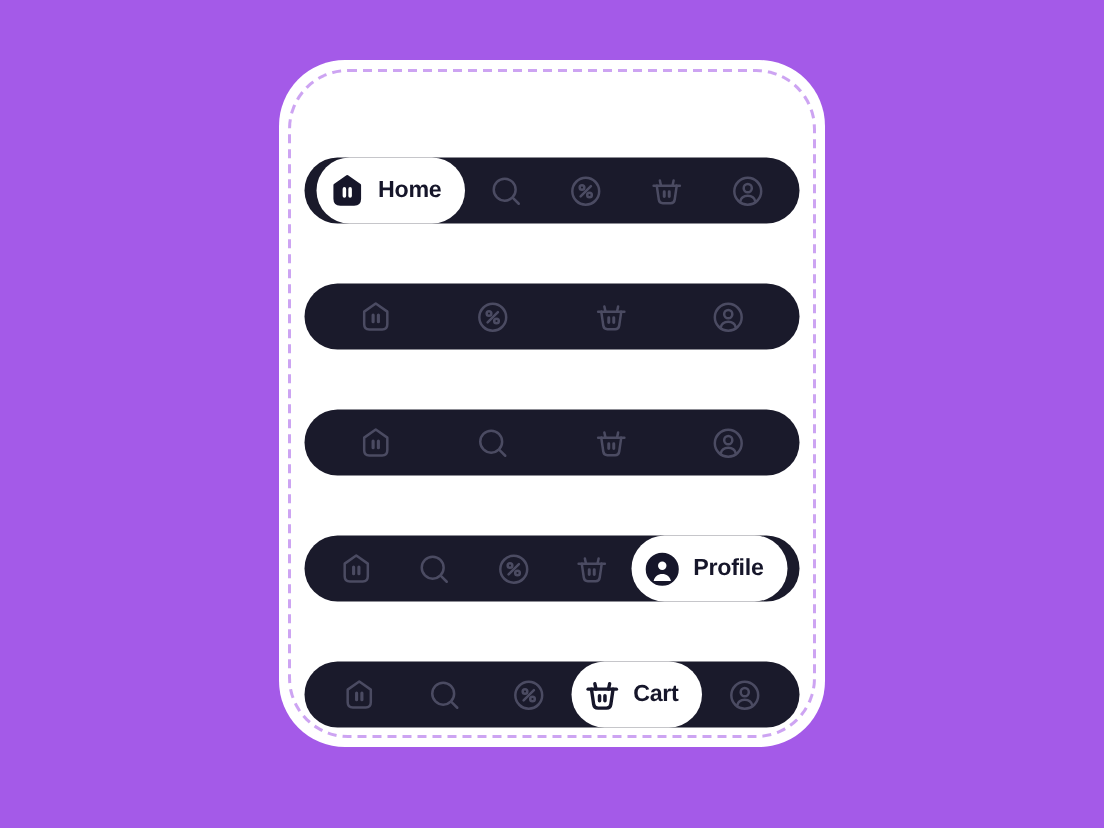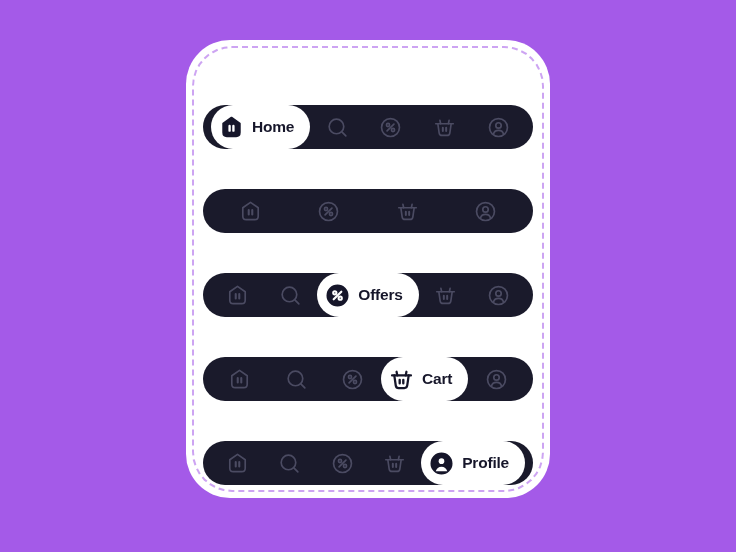--- a/index.html
+++ b/index.html
@@ -201,49 +201,86 @@
           </span>
         </div>
         <div class="nav-item">
           <span>
             <svg class="ico inactive" width="25" height="25" viewBox="0 0 24 24" fill="none" stroke-width="1.6" stroke-linecap="round" stroke-linejoin="round">
               <circle cx="11" cy="11" r="7"></circle>
               <path d="M16.4 16.4 20 20"></path>
             </svg>
           </span>
         </div>
-        <div class="nav-item active">
-          <span>
-            <svg class="ico activeglyph" width="27" height="27" viewBox="0 0 24 24" fill="none" stroke-width="1.6" stroke-linecap="round" stroke-linejoin="round">
-              <circle cx="12" cy="12" r="9" fill="#16162a" stroke="#16162a"></circle>
-              <circle cx="9.6" cy="9.6" r="1.45" fill="none" stroke="#ffffff" stroke-width="1.8"></circle>
-              <circle cx="14.4" cy="14.4" r="1.45" fill="none" stroke="#ffffff" stroke-width="1.8"></circle>
-              <path d="M15.4 8.6 8.6 15.4" stroke="#ffffff" stroke-width="1.9"></path>
-            </svg>
-          </span>
-          <span class="label">Offers</span>
-        </div>
         <div class="nav-item">
           <span>
             <svg class="ico inactive" width="25" height="25" viewBox="0 0 24 24" fill="none" stroke-width="1.6" stroke-linecap="round" stroke-linejoin="round">
               <path d="M3.6 8.4h16.8"></path>
               <path d="M5.6 8.4 6.9 17.3c.2 1.5 1.1 2.3 2.6 2.3h5c1.5 0 2.4-.8 2.6-2.3l1.3-8.9"></path>
               <path d="M8.3 8.4 7.6 5.1M15.7 8.4l.7-3.3"></path>
               <path d="M10.4 12.3v3M13.6 12.3v3" stroke-width="1.9"></path>
             </svg>
           </span>
         </div>
         <div class="nav-item">
           <span>
             <svg class="ico inactive" width="25" height="25" viewBox="0 0 24 24" fill="none" stroke-width="1.6" stroke-linecap="round" stroke-linejoin="round">
               <circle cx="12" cy="12" r="8.6"></circle>
               <circle cx="12" cy="10" r="2.6"></circle>
               <path d="M7.2 18.4c.5-2.3 2.4-3.6 4.8-3.6s4.3 1.3 4.8 3.6"></path>
             </svg>
           </span>
+        </div>
+      </div>
+      <div class="navbar">
+        <div class="nav-item">
+          <span>
+            <svg class="ico inactive" width="25" height="25" viewBox="0 0 24 24" fill="none" stroke-width="1.6" stroke-linecap="round" stroke-linejoin="round">
+              <path d="M12 3.2 4.6 8.4v8.1c0 2.2 1.1 3.3 3.3 3.3h8.2c2.2 0 3.3-1.1 3.3-3.3V8.4L12 3.2Z"></path>
+              <path d="M10.3 10.6v4.2M13.7 10.6v4.2" stroke-width="2"></path>
+            </svg>
+          </span>
+        </div>
+        <div class="nav-item">
+          <span>
+            <svg class="ico inactive" width="25" height="25" viewBox="0 0 24 24" fill="none" stroke-width="1.6" stroke-linecap="round" stroke-linejoin="round">
+              <circle cx="11" cy="11" r="7"></circle>
+              <path d="M16.4 16.4 20 20"></path>
+            </svg>
+          </span>
+        </div>
+        <div class="nav-item">
+          <span>
+            <svg class="ico inactive" width="25" height="25" viewBox="0 0 24 24" fill="none" stroke-width="1.6" stroke-linecap="round" stroke-linejoin="round">
+              <circle cx="12" cy="12" r="8.6"></circle>
+              <circle cx="9.6" cy="9.6" r="1.5"></circle>
+              <circle cx="14.4" cy="14.4" r="1.5"></circle>
+              <path d="M15.3 8.7 8.7 15.3"></path>
+            </svg>
+          </span>
+        </div>
+        <div class="nav-item">
+          <span>
+            <svg class="ico inactive" width="25" height="25" viewBox="0 0 24 24" fill="none" stroke-width="1.6" stroke-linecap="round" stroke-linejoin="round">
+              <path d="M3.6 8.4h16.8"></path>
+              <path d="M5.6 8.4 6.9 17.3c.2 1.5 1.1 2.3 2.6 2.3h5c1.5 0 2.4-.8 2.6-2.3l1.3-8.9"></path>
+              <path d="M8.3 8.4 7.6 5.1M15.7 8.4l.7-3.3"></path>
+              <path d="M10.4 12.3v3M13.6 12.3v3" stroke-width="1.9"></path>
+            </svg>
+          </span>
+        </div>
+        <div class="nav-item active">
+          <span>
+            <svg class="ico activeglyph" width="27" height="27" viewBox="0 0 24 24" fill="none" stroke-width="1.6" stroke-linecap="round" stroke-linejoin="round">
+              <circle cx="12" cy="12" r="9" fill="#16162a" stroke="#16162a"></circle>
+              <circle cx="12" cy="9.9" r="2.5" fill="#ffffff" stroke="none"></circle>
+              <path d="M6.9 18.9c.6-2.6 2.6-4.1 5.1-4.1s4.5 1.5 5.1 4.1Z" fill="#ffffff" stroke="none"></path>
+            </svg>
+          </span>
+          <span class="label">Profile</span>
         </div>
       </div>
       <div class="navbar">
         <div class="nav-item">
           <span>
             <svg class="ico inactive" width="25" height="25" viewBox="0 0 24 24" fill="none" stroke-width="1.6" stroke-linecap="round" stroke-linejoin="round">
               <path d="M12 3.2 4.6 8.4v8.1c0 2.2 1.1 3.3 3.3 3.3h8.2c2.2 0 3.3-1.1 3.3-3.3V8.4L12 3.2Z"></path>
               <path d="M10.3 10.6v4.2M13.7 10.6v4.2" stroke-width="2"></path>
             </svg>
           </span>
@@ -280,63 +317,15 @@
         <div class="nav-item">
           <span>
             <svg class="ico inactive" width="25" height="25" viewBox="0 0 24 24" fill="none" stroke-width="1.6" stroke-linecap="round" stroke-linejoin="round">
               <circle cx="12" cy="12" r="8.6"></circle>
               <circle cx="12" cy="10" r="2.6"></circle>
               <path d="M7.2 18.4c.5-2.3 2.4-3.6 4.8-3.6s4.3 1.3 4.8 3.6"></path>
             </svg>
           </span>
         </div>
       </div>
-      <div class="navbar">
-        <div class="nav-item">
-          <span>
-            <svg class="ico inactive" width="25" height="25" viewBox="0 0 24 24" fill="none" stroke-width="1.6" stroke-linecap="round" stroke-linejoin="round">
-              <path d="M12 3.2 4.6 8.4v8.1c0 2.2 1.1 3.3 3.3 3.3h8.2c2.2 0 3.3-1.1 3.3-3.3V8.4L12 3.2Z"></path>
-              <path d="M10.3 10.6v4.2M13.7 10.6v4.2" stroke-width="2"></path>
-            </svg>
-          </span>
-        </div>
-        <div class="nav-item">
-          <span>
-            <svg class="ico inactive" width="25" height="25" viewBox="0 0 24 24" fill="none" stroke-width="1.6" stroke-linecap="round" stroke-linejoin="round">
-              <circle cx="11" cy="11" r="7"></circle>
-              <path d="M16.4 16.4 20 20"></path>
-            </svg>
-          </span>
-        </div>
-        <div class="nav-item">
-          <span>
-            <svg class="ico inactive" width="25" height="25" viewBox="0 0 24 24" fill="none" stroke-width="1.6" stroke-linecap="round" stroke-linejoin="round">
-              <circle cx="12" cy="12" r="8.6"></circle>
-              <circle cx="9.6" cy="9.6" r="1.5"></circle>
-              <circle cx="14.4" cy="14.4" r="1.5"></circle>
-              <path d="M15.3 8.7 8.7 15.3"></path>
-            </svg>
-          </span>
-        </div>
-        <div class="nav-item">
-          <span>
-            <svg class="ico inactive" width="25" height="25" viewBox="0 0 24 24" fill="none" stroke-width="1.6" stroke-linecap="round" stroke-linejoin="round">
-              <path d="M3.6 8.4h16.8"></path>
-              <path d="M5.6 8.4 6.9 17.3c.2 1.5 1.1 2.3 2.6 2.3h5c1.5 0 2.4-.8 2.6-2.3l1.3-8.9"></path>
-              <path d="M8.3 8.4 7.6 5.1M15.7 8.4l.7-3.3"></path>
-              <path d="M10.4 12.3v3M13.6 12.3v3" stroke-width="1.9"></path>
-            </svg>
-          </span>
-        </div>
-        <div class="nav-item active">
-          <span>
-            <svg class="ico activeglyph" width="27" height="27" viewBox="0 0 24 24" fill="none" stroke-width="1.6" stroke-linecap="round" stroke-linejoin="round">
-              <circle cx="12" cy="12" r="9" fill="#16162a" stroke="#16162a"></circle>
-              <circle cx="12" cy="9.9" r="2.5" fill="#ffffff" stroke="none"></circle>
-              <path d="M6.9 18.9c.6-2.6 2.6-4.1 5.1-4.1s4.5 1.5 5.1 4.1Z" fill="#ffffff" stroke="none"></path>
-            </svg>
-          </span>
-          <span class="label">Profile</span>
-        </div>
-      </div>
     </div>
 
 </div>
 
 </body></html>

